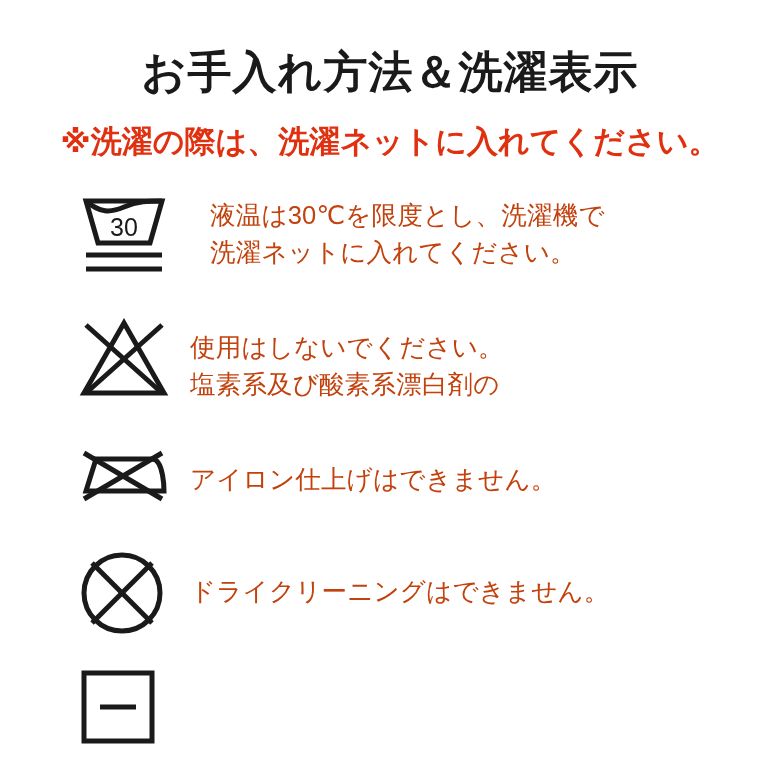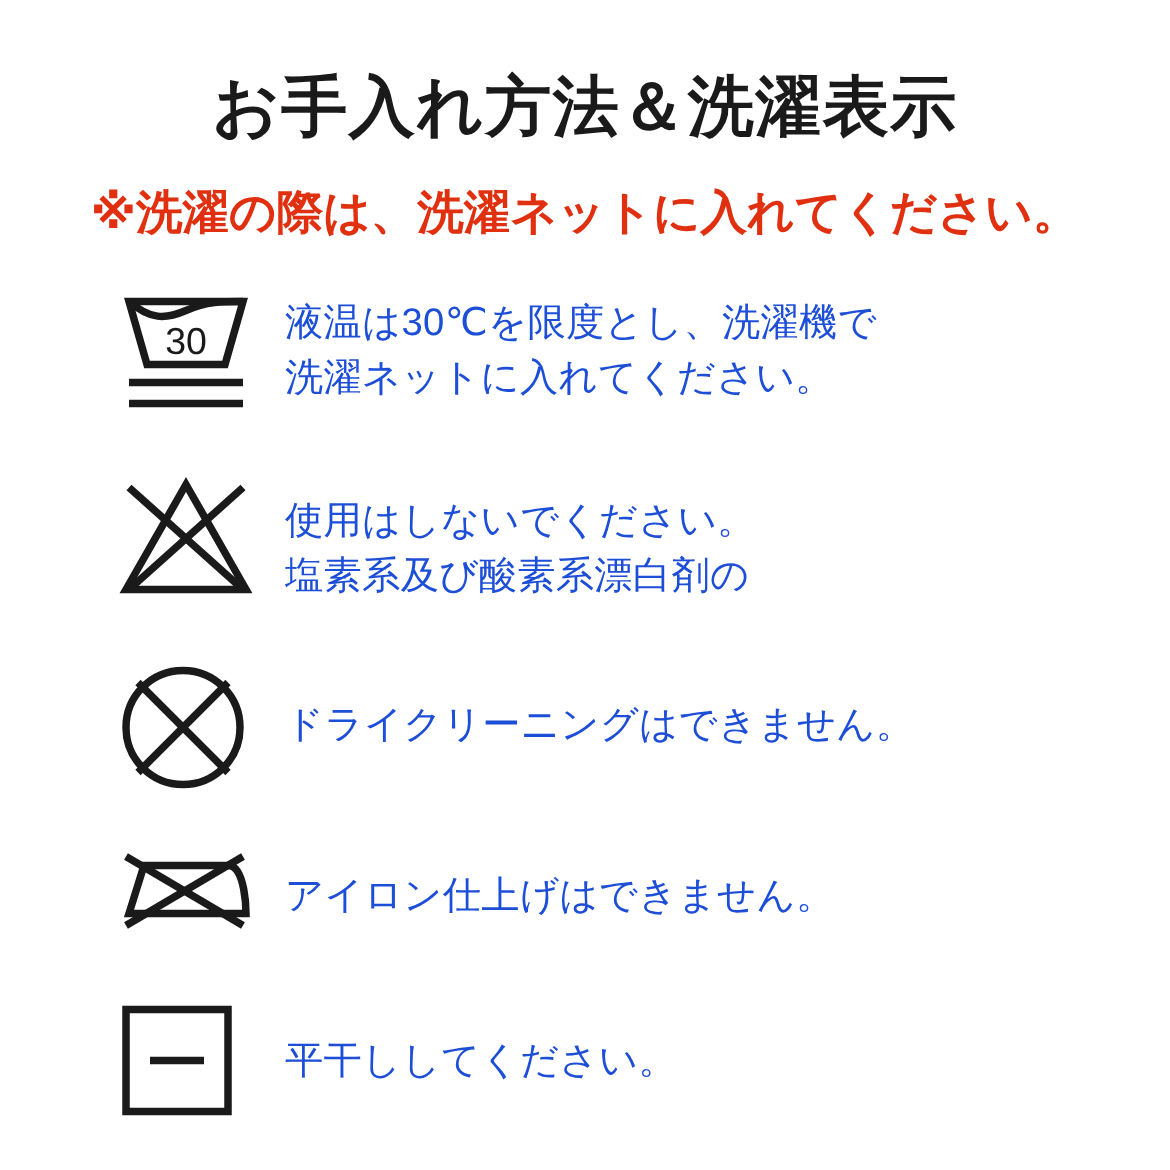--- a/index.html
+++ b/index.html
@@ -52,30 +52,30 @@
     flex: 0 0 112px;
     display: flex;
     align-items: center;
     justify-content: flex-start;
     padding-top: 2px;
   }
   .text-cell {
     flex: 1 1 auto;
     font-size: 25.5px;
     line-height: 1.45;
-    color: #1d4ed8;
+    color: #c2410c;
     padding-top: 4px;
     letter-spacing: 0.2px;
   }
   .text-cell .ln {
     display: block;
     white-space: nowrap;
   }
   
-  .row-wash { height: 118px; }
+  .row-wash { height: 118px; gap: 20px; }
   .row-bleach { height: 116px; }
   .row-dry { height: 110px; }
   .row-iron { height: 100px; }
   .row-flat { height: 96px; }
 
   .row-wash .text-cell { padding-top: 8px; }
   .row-bleach .text-cell { padding-top: 14px; }
   .row-dry .text-cell { padding-top: 26px; }
   .row-iron .text-cell { padding-top: 22px; }
   .row-flat .text-cell { padding-top: 24px; }
@@ -116,52 +116,49 @@
           <line x1="8" y1="8" x2="84" y2="76" stroke="#1a1a1a" stroke-width="5"></line>
           <line x1="84" y1="8" x2="8" y2="76" stroke="#1a1a1a" stroke-width="5"></line>
         </svg>
       </div>
       <div class="text-cell">
         <span class="ln">使用はしないでください。</span>
         <span class="ln">塩素系及び酸素系漂白剤の</span>
       </div>
     </div>
 
+    <div class="row row-iron">
+      <div class="icon-cell">
+        <svg width="92" height="62" viewBox="0 0 92 62">
+          <path d="M8 50 L18 18 L74 18 C 86 18, 86 50, 86 50 Z" fill="none" stroke="#1a1a1a" stroke-width="5" stroke-linejoin="miter"></path>
+          <line x1="6" y1="12" x2="84" y2="58" stroke="#1a1a1a" stroke-width="5"></line>
+          <line x1="84" y1="12" x2="6" y2="58" stroke="#1a1a1a" stroke-width="5"></line>
+        </svg>
+      </div>
+      <div class="text-cell">
+        <span class="ln">アイロン仕上げはできません。</span>
+      </div>
+    </div>
+
     <div class="row row-dry">
       <div class="icon-cell">
         <svg width="88" height="88" viewBox="0 0 88 88">
           <circle cx="44" cy="44" r="38" fill="none" stroke="#1a1a1a" stroke-width="5"></circle>
           <line x1="14" y1="14" x2="74" y2="74" stroke="#1a1a1a" stroke-width="5"></line>
           <line x1="74" y1="14" x2="14" y2="74" stroke="#1a1a1a" stroke-width="5"></line>
         </svg>
       </div>
       <div class="text-cell">
         <span class="ln">ドライクリーニングはできません。</span>
       </div>
     </div>
 
-    <div class="row row-iron">
-      <div class="icon-cell">
-        <svg width="92" height="62" viewBox="0 0 92 62">
-          <path d="M8 50 L18 18 L74 18 C 86 18, 86 50, 86 50 Z" fill="none" stroke="#1a1a1a" stroke-width="5" stroke-linejoin="miter"></path>
-          <line x1="6" y1="12" x2="84" y2="58" stroke="#1a1a1a" stroke-width="5"></line>
-          <line x1="84" y1="12" x2="6" y2="58" stroke="#1a1a1a" stroke-width="5"></line>
-        </svg>
-      </div>
-      <div class="text-cell">
-        <span class="ln">アイロン仕上げはできません。</span>
-      </div>
-    </div>
-
     <div class="row row-flat">
       <div class="icon-cell">
         <svg width="80" height="80" viewBox="0 0 80 80">
           <rect x="6" y="6" width="68" height="68" fill="none" stroke="#1a1a1a" stroke-width="5"></rect>
           <line x1="22" y1="40" x2="58" y2="40" stroke="#1a1a1a" stroke-width="5"></line>
         </svg>
       </div>
-      <div class="text-cell">
-        <span class="ln">平干ししてください。</span>
-      </div>
     </div>
 
   </div>
 </div>
 
 </body></html>

